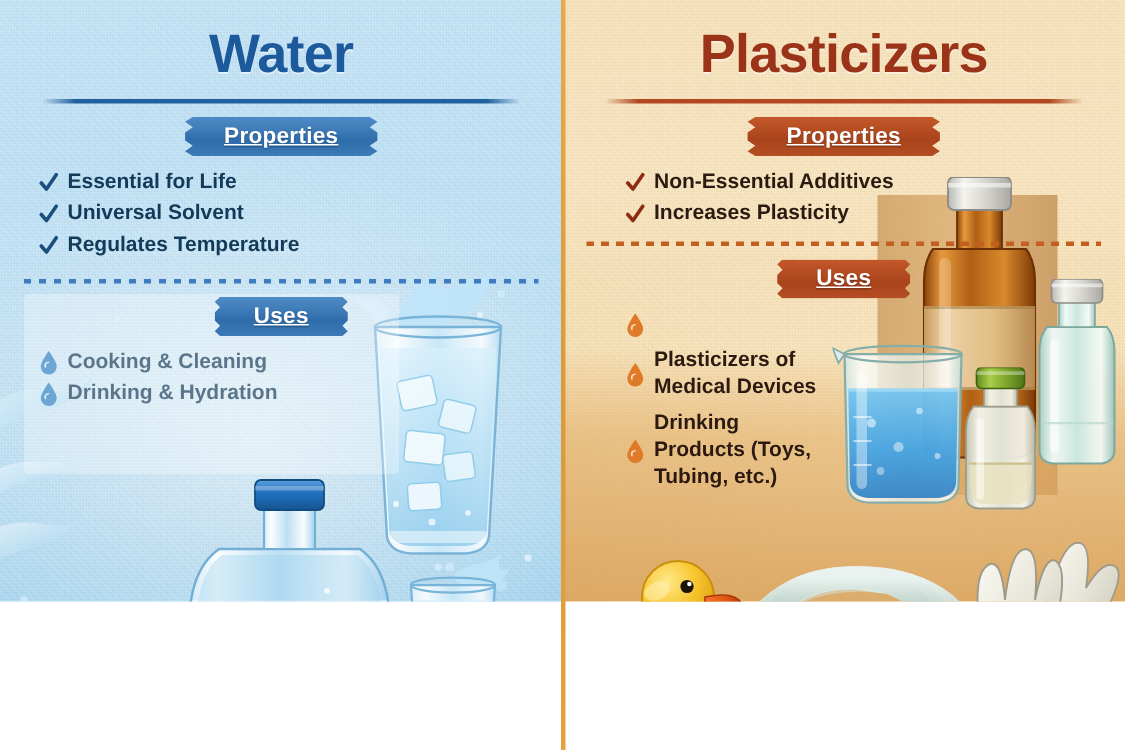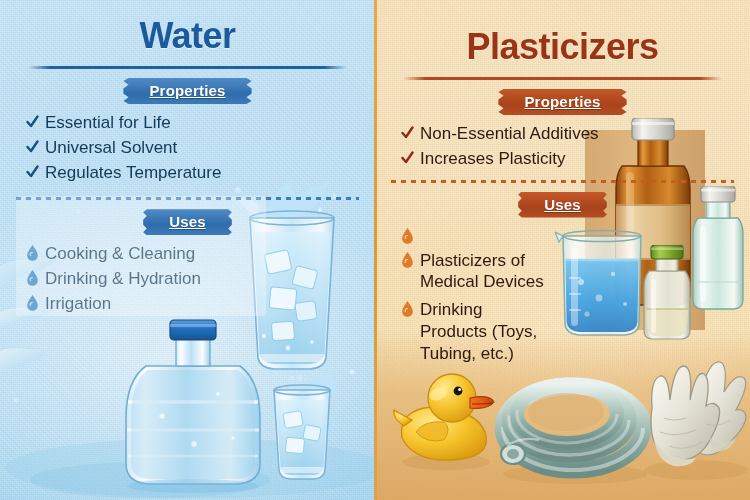--- a/index.html
+++ b/index.html
@@ -5,21 +5,21 @@
   * { box-sizing: border-box; margin: 0; padding: 0; }
   html, body {
     width: 750px; height: 500px; overflow: hidden;
     font-family: "Liberation Sans", sans-serif;
   }
   #infographic {
     position: relative; width: 750px; height: 500px; display: flex;
   }
 
   
-  .panel { position: relative; width: 375px; height: 500px; overflow: hidden; }
+  .panel { position: relative; width: 375px; height: 401px; overflow: hidden; }
 
   .panel-water {
     background:
       radial-gradient(ellipse 420px 300px at 45% 72%, rgba(255,255,255,0.55) 0%, rgba(255,255,255,0) 62%),
       linear-gradient(180deg, #c3e4f7 0%, #bfe2f6 22%, #bde2f7 55%, #a8d7f2 100%);
   }
   .panel-plast {
     background:
       radial-gradient(ellipse 430px 260px at 55% 78%, rgba(255,240,205,0.6) 0%, rgba(255,240,205,0) 65%),
       linear-gradient(180deg, #f7e2b8 0%, #f8e3bb 30%, #f7dfb0 60%, #f2cf94 100%);
@@ -45,21 +45,21 @@
   }
 
   
   .content { position: absolute; inset: 0; z-index: 20; }
 
   .title {
     text-align: center; font-size: 36px; font-weight: bold;
     letter-spacing: -0.5px; line-height: 1;
   }
   .title-water { color: #1c5a9c; padding-top: 18px; text-shadow: 0 1px 0 rgba(255,255,255,.5); }
-  .title-plast { color: #9a3317; padding-top: 29px; text-shadow: 0 1px 0 rgba(255,255,255,.45); }
+  .title-plast { color: #9a3317; padding-top: 18px; text-shadow: 0 1px 0 rgba(255,255,255,.45); }
 
   .hrule { height: 3px; margin: 12px 28px 0 28px; border-radius: 2px; }
   .hrule-water { background: linear-gradient(90deg, rgba(31,90,156,0) 0%, #21609f 7%, #21609f 93%, rgba(31,90,156,0) 100%); }
   .hrule-plast { background: linear-gradient(90deg, rgba(178,72,32,0) 0%, #b24820 7%, #b24820 93%, rgba(178,72,32,0) 100%); }
 
   
   .dotrule { height: 3px; margin: 0 16px; }
   .dotrule-water {
     background-image: repeating-linear-gradient(90deg,#3d7cc0 0 5px, rgba(0,0,0,0) 5px 10px);
   }
@@ -77,26 +77,26 @@
                        4% 74%, 0% 60%, 0% 40%, 4% 26%);
     text-shadow: 0 1px 1px rgba(0,0,0,.28);
     text-decoration: underline;
   }
   .ribbon-water { background: linear-gradient(180deg,#4f8cc6,#2f6cab 60%,#3d7ab8); }
   .ribbon-plast { background: linear-gradient(180deg,#c4582a,#a9431b 60%,#b54e23); }
 
   
   ul.bullets { list-style: none; margin: 8px 0 0 0; }
   ul.bullets li {
-    display: flex; align-items: flex-start; gap: 6px;
-    font-size: 17px; font-weight: normal; line-height: 1.28;
+    display: flex; align-items: center; gap: 6px;
+    font-size: 14px; font-weight: bold; line-height: 1.28;
     margin-bottom: 3px;
   }
   .list-water { padding-left: 26px; color: #133a58; }
-  .list-plast { padding-left: 26px; color: #2c1a10; }
+  .list-plast { padding-left: 42px; color: #2c1a10; }
   .list-plast.uses li { margin-bottom: 6px; }
 
   .bullet-ico { flex: 0 0 auto; width: 13px; height: 17px; margin-top: 1px; }
   .li-text { display: block; }
 
   
   .uses-panel-water {
     position: absolute; left: 16px; top: 196px; width: 250px; height: 120px;
     background: rgba(255,255,255,.30); border-radius: 3px;
   }
@@ -295,27 +295,20 @@
             </svg>
           <span class="li-text">Cooking &amp; Cleaning</span>
         </li>
         <li>
           <svg class="bullet-ico" viewBox="0 0 13 17">
               <path d="M6.5 1 C 6.5 1, 11.8 8, 11.8 11.4 A 5.3 5.3 0 0 1 1.2 11.4 C 1.2 8, 6.5 1, 6.5 1 Z" fill="#2f7fc0"></path>
               <path d="M4.3 11.6 a 2.2 2.2 0 0 1 2-3.1" stroke="#cfe9f8" stroke-width="1.1" fill="none" stroke-linecap="round"></path>
             </svg>
           <span class="li-text">Drinking &amp; Hydration</span>
         </li>
-        <li>
-          <svg class="bullet-ico" viewBox="0 0 13 17">
-              <path d="M6.5 1 C 6.5 1, 11.8 8, 11.8 11.4 A 5.3 5.3 0 0 1 1.2 11.4 C 1.2 8, 6.5 1, 6.5 1 Z" fill="#2f7fc0"></path>
-              <path d="M4.3 11.6 a 2.2 2.2 0 0 1 2-3.1" stroke="#cfe9f8" stroke-width="1.1" fill="none" stroke-linecap="round"></path>
-            </svg>
-          <span class="li-text">Irrigation</span>
-        </li>
       </ul>
     </div>
   </section>
 
   <section class="panel panel-plast">
     <div class="noise"></div>
     <div class="noise2"></div>
 
     <div id="shelfboard"></div>
     <div id="desk"></div>

